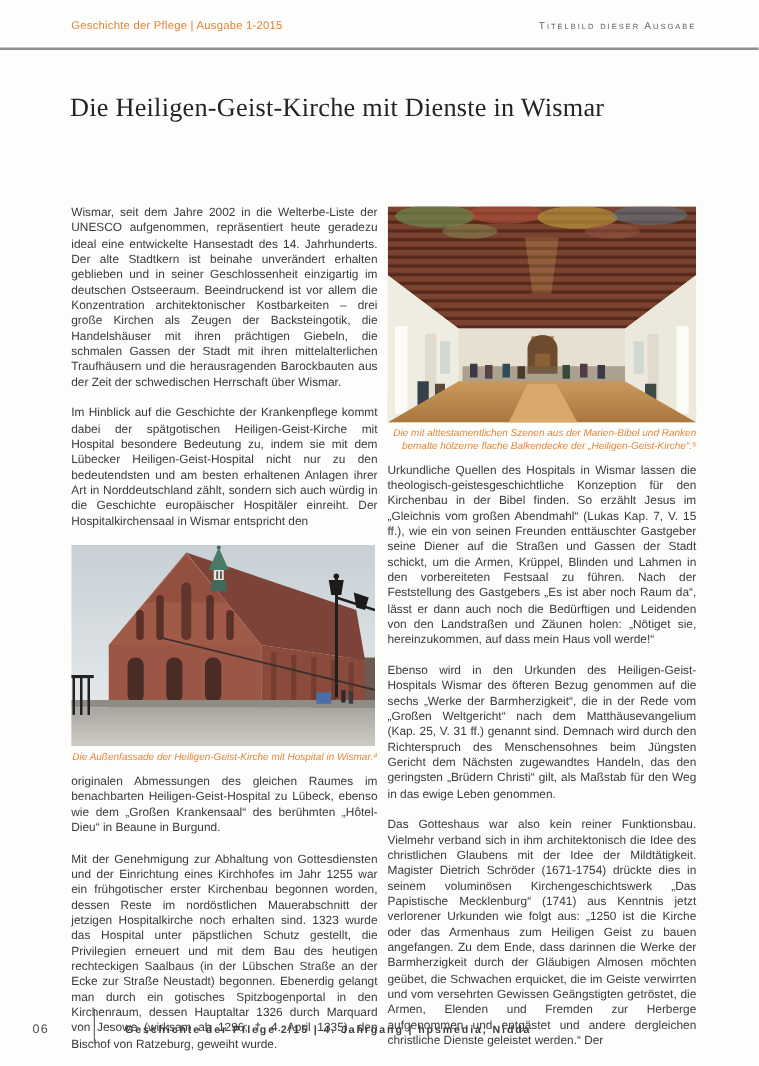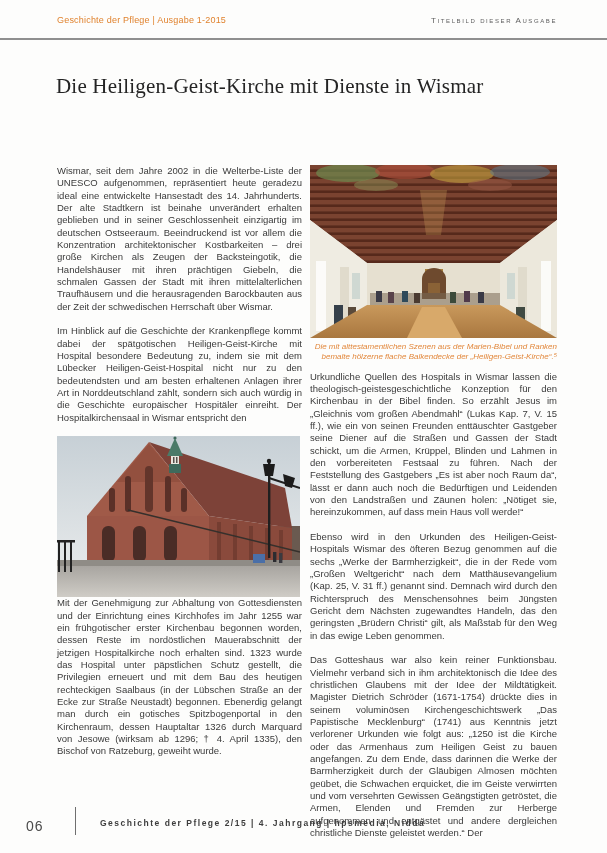--- a/index.html
+++ b/index.html
@@ -29,21 +29,21 @@
   .col-left{left:57px;width:245px;}
   .col-right{left:310px;width:247px;}
   .col p{margin:0 0 12.2px;}
   figure{margin:0;}
   .photo{display:block;}
   .caption{
     font-size:8px;line-height:9.8px;font-style:italic;color:#E2873B;
     text-align:right;margin:4px 0 9px;
   }
   .footer-page{
-    position:absolute;left:26px;top:818px;font-size:14px;letter-spacing:1px;color:#4a4a4a;
+    position:absolute;left:26px;top:818px;font-size:10px;letter-spacing:1px;color:#4a4a4a;
   }
   .footer-divider{
     position:absolute;left:75px;top:807px;width:1px;height:28px;background:#6f6f6f;
   }
   .footer-text{
     position:absolute;left:100px;top:818px;font-size:8.5px;font-weight:bold;
     letter-spacing:1.5px;color:#3d3d3d;
   }
 </style>
 </head>
@@ -117,21 +117,23 @@
       <g>
         <rect x="196" y="118" width="12" height="9" fill="#4a6fa8"></rect>
         <rect x="216" y="116" width="3.4" height="10" fill="#2c2c30"></rect>
         <rect x="222" y="117" width="3.4" height="10" fill="#3a3a40"></rect>
         <rect x="1" y="106" width="2" height="30" fill="#222"></rect>
         <rect x="7" y="106" width="2" height="30" fill="#222"></rect>
         <rect x="13" y="106" width="2" height="30" fill="#222"></rect>
         <rect x="0" y="104" width="18" height="2.5" fill="#222"></rect>
       </g>
     </svg>
+    <figcaption class="caption">Die Außenfassade der Heiligen-Geist-Kirche mit Hospital in Wismar.⁴</figcaption>
   </figure>
+  <p>originalen Abmessungen des gleichen Raumes im benachbarten Heiligen-Geist-Hospital zu Lübeck, ebenso wie dem „Großen Krankensaal“ des berühmten „Hôtel-Dieu“ in Beaune in Burgund.</p>
   <p>Mit der Genehmigung zur Abhaltung von Gottesdiensten und der Einrichtung eines Kirchhofes im Jahr 1255 war ein frühgotischer erster Kirchenbau begonnen worden, dessen Reste im nordöstlichen Mauerabschnitt der jetzigen Hospitalkirche noch erhalten sind. 1323 wurde das Hospital unter päpstlichen Schutz gestellt, die Privilegien erneuert und mit dem Bau des heutigen rechteckigen Saalbaus (in der Lübschen Straße an der Ecke zur Straße Neustadt) begonnen. Ebenerdig gelangt man durch ein gotisches Spitzbogenportal in den Kirchenraum, dessen Hauptaltar 1326 durch Marquard von Jesowe (wirksam ab 1296; † 4. April 1335), den Bischof von Ratzeburg, geweiht wurde.</p>
 </div>
 
 <div class="col col-right">
   <figure>
     <svg class="photo" width="247" height="173" viewBox="0 0 247 173" xmlns="http://www.w3.org/2000/svg">
       <defs>
         <pattern id="beams" width="247" height="7" patternUnits="userSpaceOnUse">
           <rect width="247" height="7" fill="#7a4330"></rect>
           <rect y="4.4" width="247" height="2.6" fill="#56291b"></rect>

